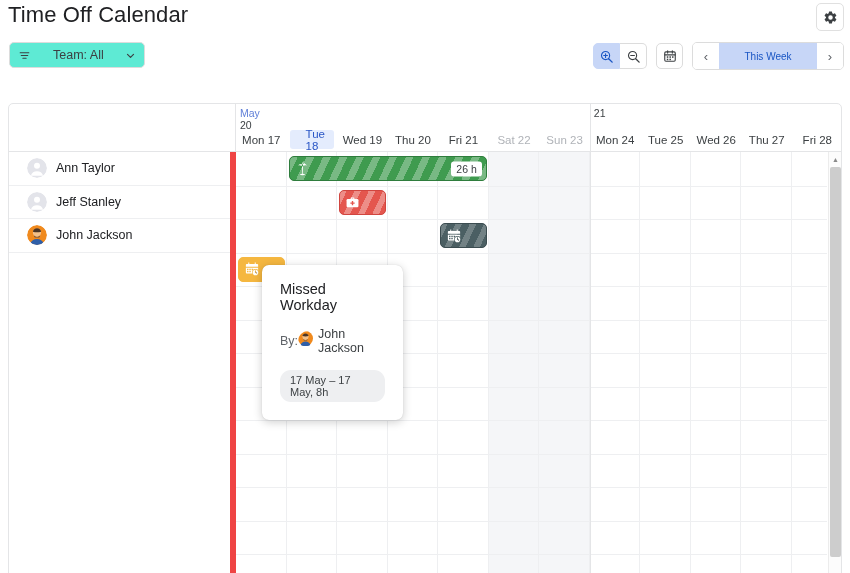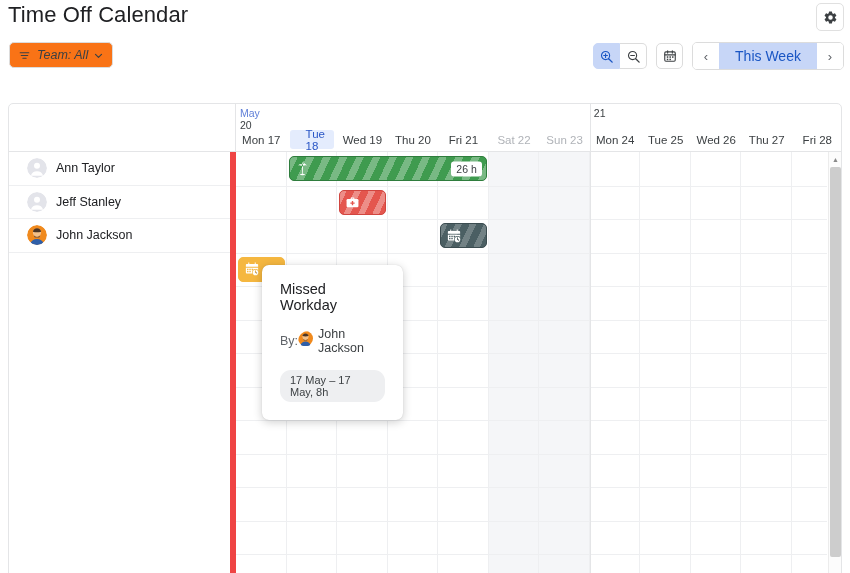--- a/index.html
+++ b/index.html
@@ -23,23 +23,23 @@
     width: 28px; height: 28px; border: 1px solid #e0e0e0; border-radius: 5px;
     background: #fff; display: flex; align-items: center; justify-content: center;
     cursor: pointer;
   }
 
   
   .toolbar { position: absolute; left: 0; top: 42px; width: 850px; height: 28px; }
   .filter-btn {
     position: absolute; left: 9px; top: 0;
     height: 26px; padding: 0 9px 0 8px;
-    border: 1px solid #dcdcdc; border-radius: 5px; background: #f97316;
-    display: flex; align-items: center; gap: 6px;
-    font-size: 12.5px; color: #3c4043; cursor: pointer; font-style: italic;
+    border: 1px solid #dcdcdc; border-radius: 5px; background: #5eead4;
+    display: flex; align-items: center; gap: 22px;
+    font-size: 12.5px; color: #3c4043; cursor: pointer;
   }
   .right-tools {
     position: absolute; right: 6px; top: 0;
     display: flex; align-items: center; gap: 9px;
   }
   .zoom-group { display: flex; }
   .tool-btn {
     width: 27px; height: 26px; border: 1px solid #dcdcdc; background: #fff;
     display: flex; align-items: center; justify-content: center; cursor: pointer;
   }
@@ -48,21 +48,21 @@
   .cal-btn { border-radius: 5px; }
   .nav-group { display: flex; border: 1px solid #dcdcdc; border-radius: 5px; overflow: hidden; }
   .nav-btn {
     width: 26px; height: 26px; background: #fff; display: flex;
     align-items: center; justify-content: center; cursor: pointer;
     font-size: 13px; color: #5f6368; border: none;
   }
   .this-week {
     height: 26px; padding: 0 16px; background: #c7d6f7; color: #1a56c4;
     display: flex; align-items: center; justify-content: center;
-    font-size: 14px; cursor: pointer; min-width: 98px;
+    font-size: 10px; cursor: pointer; min-width: 98px;
   }
 
   
   .cal {
     position: absolute; left: 8px; top: 83px;
     width: 834px; height: 484px;
     border: 1px solid #e4e5e7; border-radius: 5px;
     background: #fff; overflow: hidden; margin-top: 20px;
   }
   .cal-head { position: relative; height: 48px; border-bottom: 1px solid #e4e5e7; }

